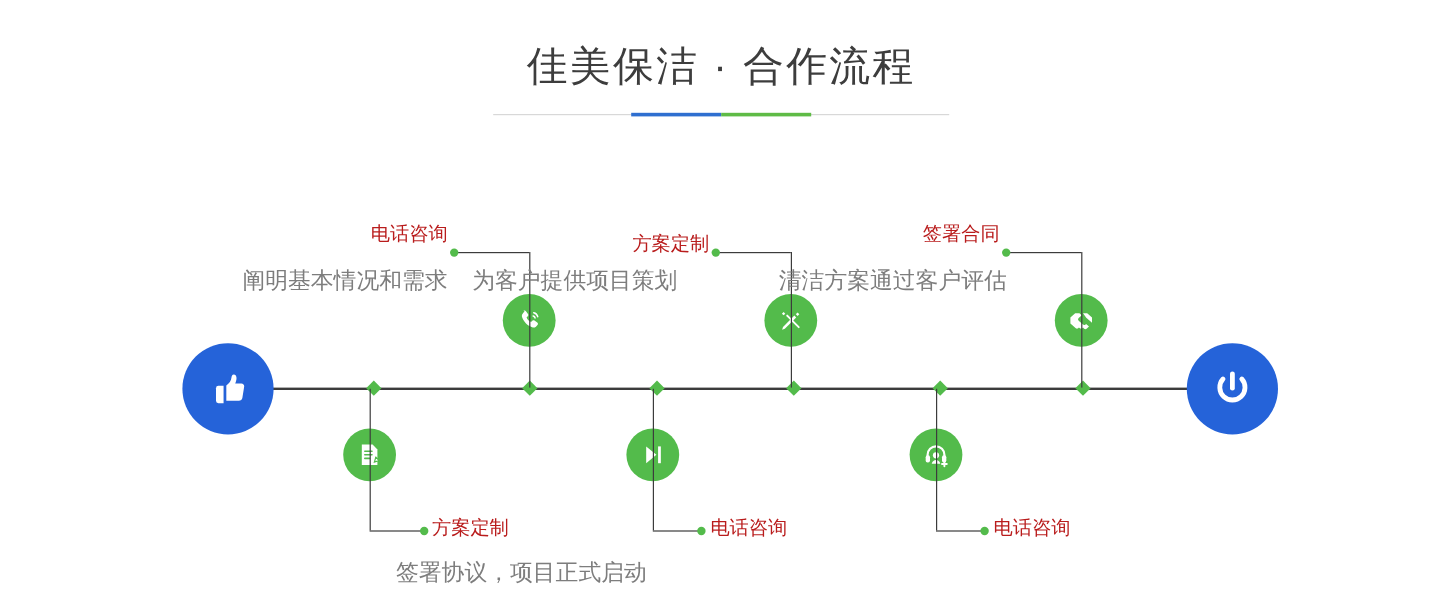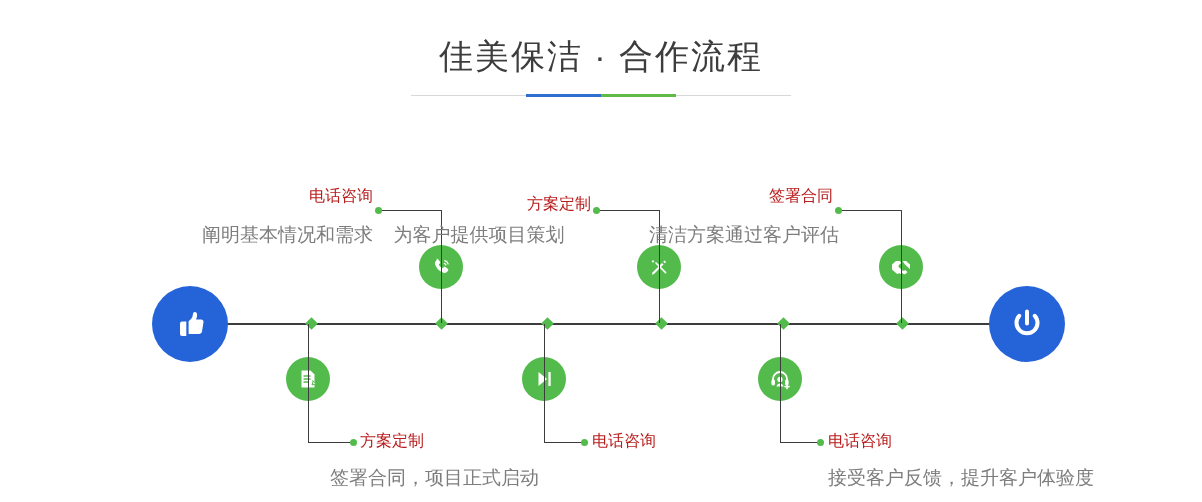--- a/index.html
+++ b/index.html
@@ -278,21 +278,21 @@
         </svg>
       </span>
     </div>
     <div class="v-line" style="left:308px; top:169px; height:118px;"></div>
     <div class="h-line" style="left:308px; top:287px; width:45px;"></div>
     <div class="dot-end" style="left:350px; top:284px;"></div>
     <div class="label below" style="left:360px; top:275px;">
       <div class="l-title">方案定制</div>
     </div>
     <div class="label below" style="left:330px; top:298px;">
-      <div class="l-desc">签署合同，项目正式启动</div>
+      <div class="l-desc">签署协议，项目正式启动</div>
     </div>
 
     <div class="node-circle" style="left:522px; top:202px;">
       <span>
         <svg width="24" height="24" viewBox="0 0 24 24">
           <path d="M6.5 5 15 12l-8.5 7z" fill="#ffffff"></path>
           <rect x="16.4" y="5" width="2.3" height="14" fill="#ffffff"></rect>
         </svg>
       </span>
     </div>
@@ -314,18 +314,15 @@
           <path d="M19 17.6v4M17 19.6h4" stroke="#ffffff" stroke-width="1.6" stroke-linecap="round"></path>
         </svg>
       </span>
     </div>
     <div class="v-line" style="left:780px; top:169px; height:118px;"></div>
     <div class="h-line" style="left:780px; top:287px; width:40px;"></div>
     <div class="dot-end" style="left:817px; top:284px;"></div>
     <div class="label below" style="left:828px; top:275px;">
       <div class="l-title">电话咨询</div>
     </div>
-    <div class="label below" style="left:828px; top:298px;">
-      <div class="l-desc">接受客户反馈，提升客户体验度</div>
-    </div>
 
   </div>
 </div>
 
 </body></html>

